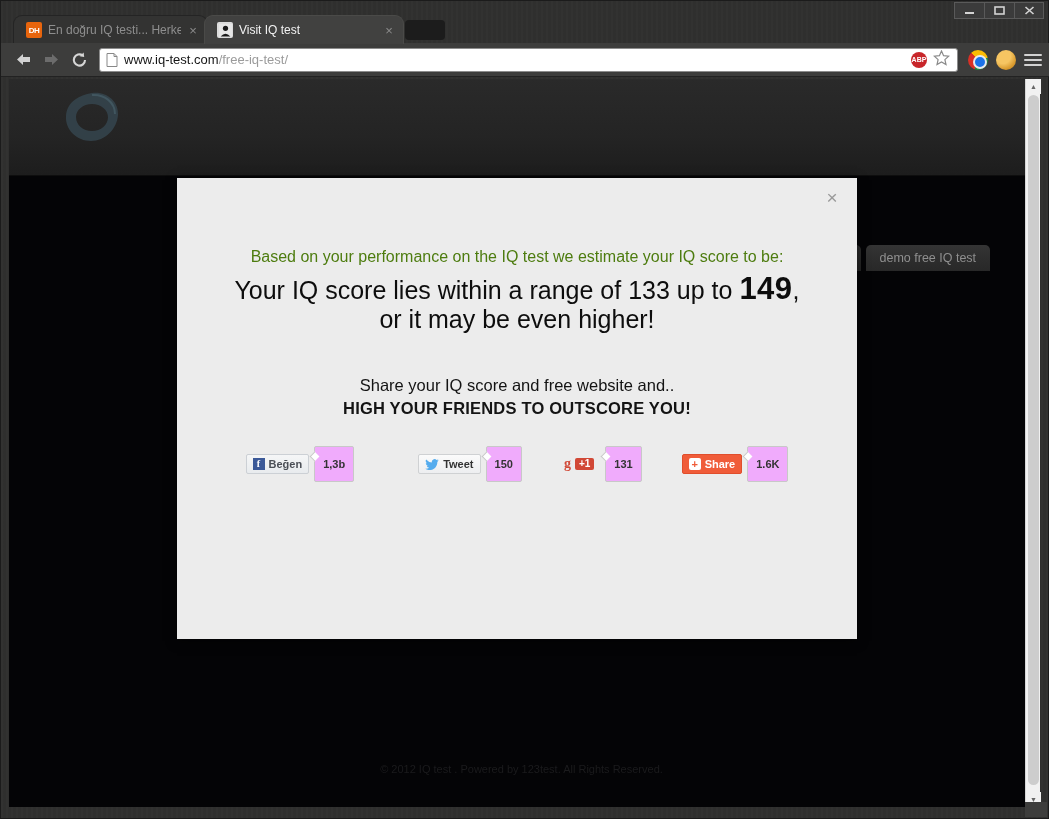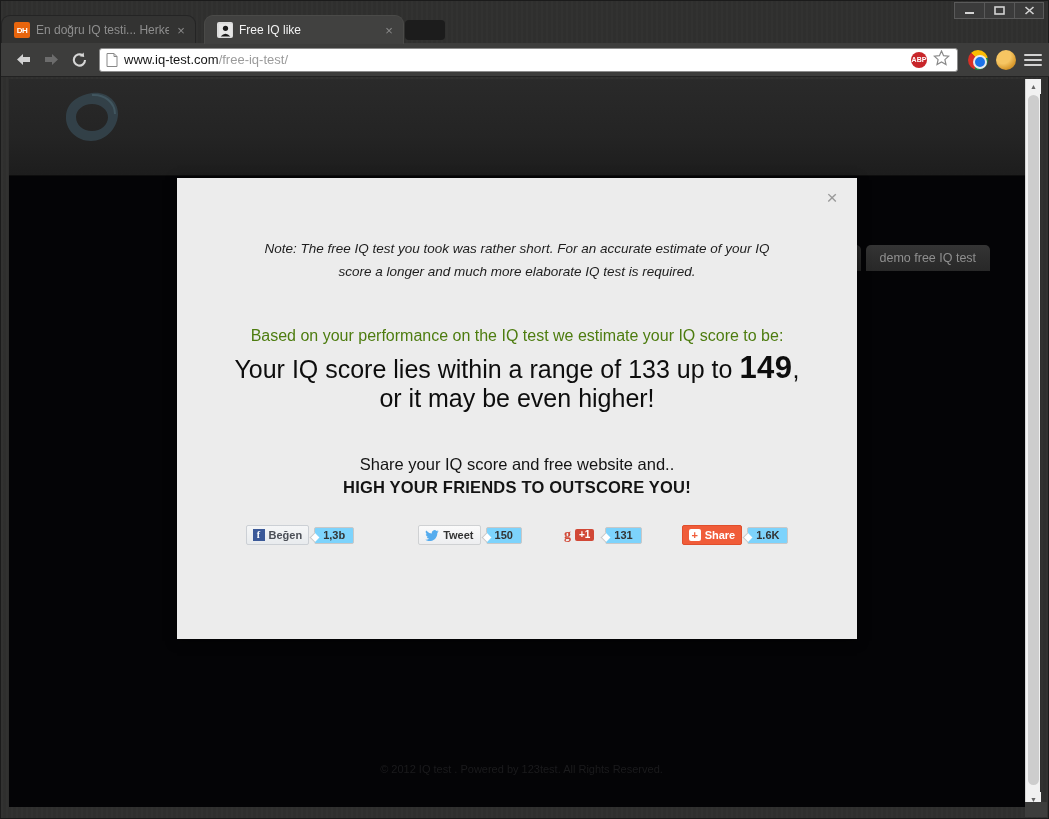--- a/index.html
+++ b/index.html
@@ -34,21 +34,21 @@
   
   .tabstrip { position: absolute; left: 0; top: 14px; width: 1049px; height: 28px; }
   .tab {
     position: absolute; top: 0; height: 29px;
     display: flex; align-items: center; gap: 6px;
     padding: 0 8px 0 12px;
     font-size: 12px;
     border-top-left-radius: 9px; border-top-right-radius: 9px;
   }
   .tab.bg {
-    left: 0; width: 195px;
+    left: 12px; width: 195px;
     background: #333332;
     color: #8e8e8e;
     border: 1px solid #242424; border-bottom: none;
     transform: skewX(0deg);
   }
   .tab.active {
     left: 203px; width: 200px;
     background: #414140;
     color: #f2f2f2;
     border: 1px solid #4a4a48; border-bottom: none;
@@ -198,22 +198,22 @@
   }
   .sp1 { width: 64px; } .sp2 { width: 42px; } .sp3 { width: 40px; }
 
   
   .sw { display: flex; align-items: center; font-size: 11px; line-height: 1; }
   .sw-btn {
     display: flex; align-items: center; gap: 4px; height: 20px; padding: 0 6px;
     border-radius: 2px; font-weight: bold; white-space: nowrap;
   }
   .sw-count {
-    height: 17px; padding: 0 8px; display: flex; align-items: center;
-    background: #7dd3fc; border: 1px solid #c8c8c8; border-radius: 2px;
+    height: 36px; padding: 0 8px; display: flex; align-items: center;
+    background: #f0abfc; border: 1px solid #c8c8c8; border-radius: 2px;
     margin-left: 5px; color: #333; font-weight: bold; position: relative;
   }
   .sw-count::before {
     content: ""; position: absolute; left: -4px; top: 6px;
     width: 6px; height: 6px; background: #fff;
     border-left: 1px solid #c8c8c8; border-bottom: 1px solid #c8c8c8;
     transform: rotate(45deg);
   }
   
   .fb-btn {
@@ -300,21 +300,21 @@
         <div class="tab-close">×</div>
       </div>
       <div class="tab active">
         <div class="tab-favicon fav-iq">
           <svg width="13" height="13" viewBox="0 0 13 13">
             <rect x="0" y="0" width="13" height="13" fill="#e6e6e6"></rect>
             <circle cx="6.5" cy="4.3" r="2.6" fill="#1a1a1a"></circle>
             <path d="M1.6 12.5 Q6.5 6.8 11.4 12.5 Z" fill="#1a1a1a"></path>
           </svg>
         </div>
-        <div class="tab-title">Free IQ like</div>
+        <div class="tab-title">Visit IQ test</div>
         <div class="tab-close">×</div>
       </div>
       <div class="tab-spacer"></div>
     </div>
 
     <div class="toolbar">
       <div class="nav-btn">
         <svg width="17" height="15" viewBox="0 0 17 15">
           <path d="M8 2 L2 7.5 L8 13 L8 10 L15 10 L15 5 L8 5 Z" fill="#d2d2d2"></path>
         </svg>
@@ -398,21 +398,20 @@
         <div class="navtab">learn more</div>
         <div class="navtab active">demo free IQ test</div>
       </div>
 
       <div class="page-body">
         <div class="footer">© 2012 IQ test . Powered by 123test. All Rights Reserved.</div>
       </div>
 
       <div class="modal">
         <div class="modal-close">×</div>
-        <div class="modal-note">Note: The free IQ test you took was rather short. For an accurate estimate of your IQ score a longer and much more elaborate IQ test is required.</div>
         <div class="modal-based">Based on your performance on the IQ test we estimate your IQ score to be:</div>
         <div class="score-line"><span>Your IQ score lies within a range of </span><span>133</span><span> up to </span><span class="score-big">149</span><span>,</span></div>
         <div class="score-line2">or it may be even higher!</div>
 
         <div class="modal-cta">
           <div>Share your IQ score and free website and..</div>
           <div class="bold">HIGH YOUR FRIENDS TO OUTSCORE YOU!</div>
         </div>
 
         <div class="share-row">

